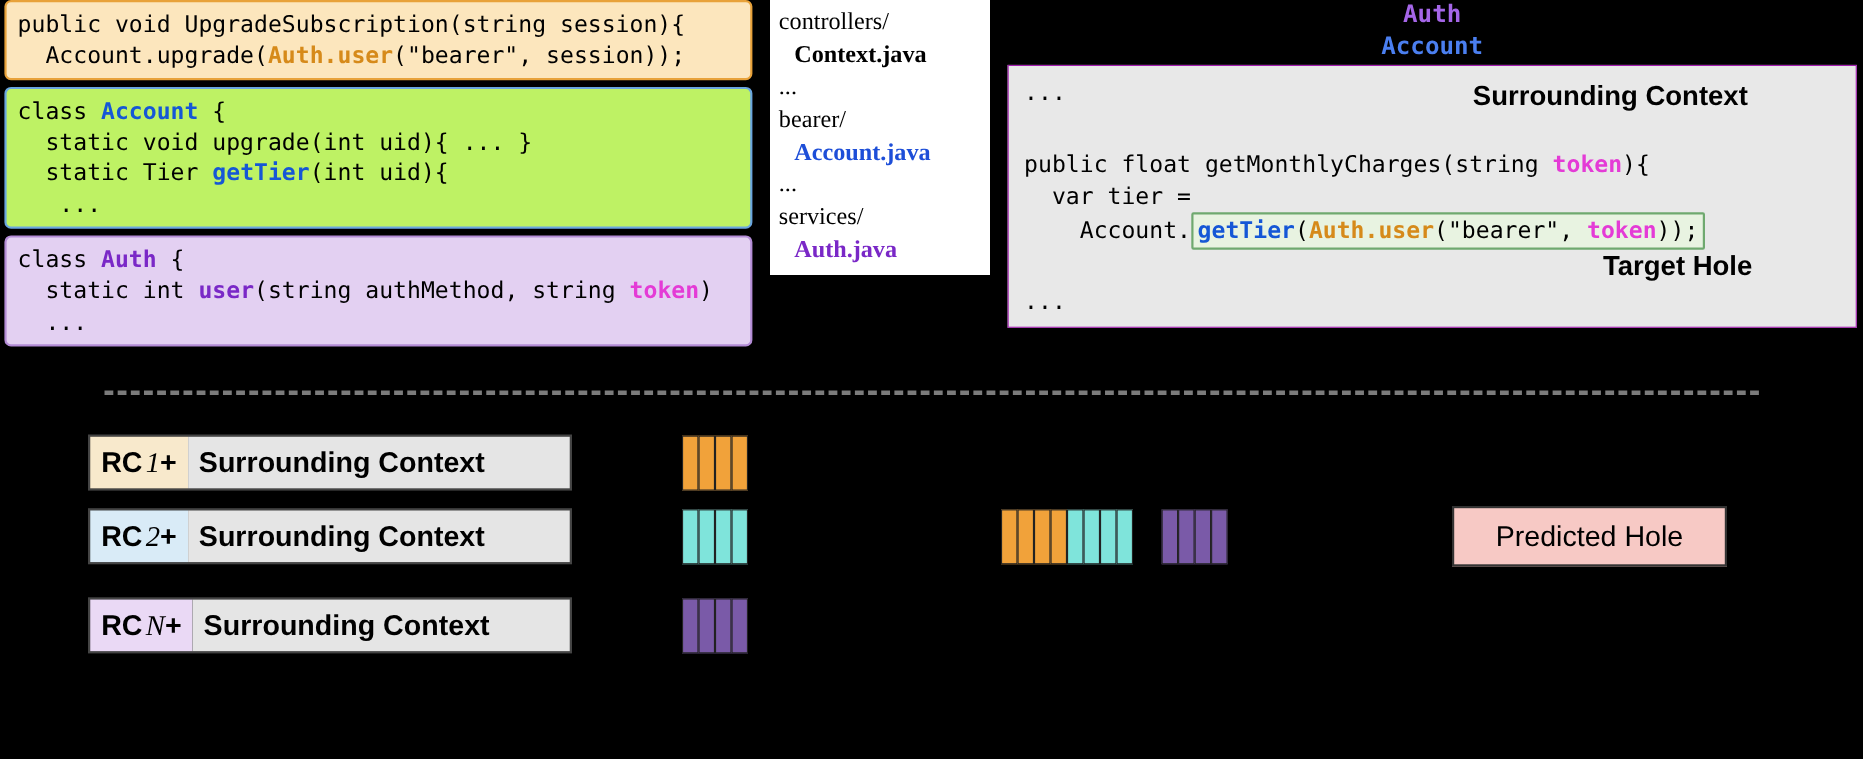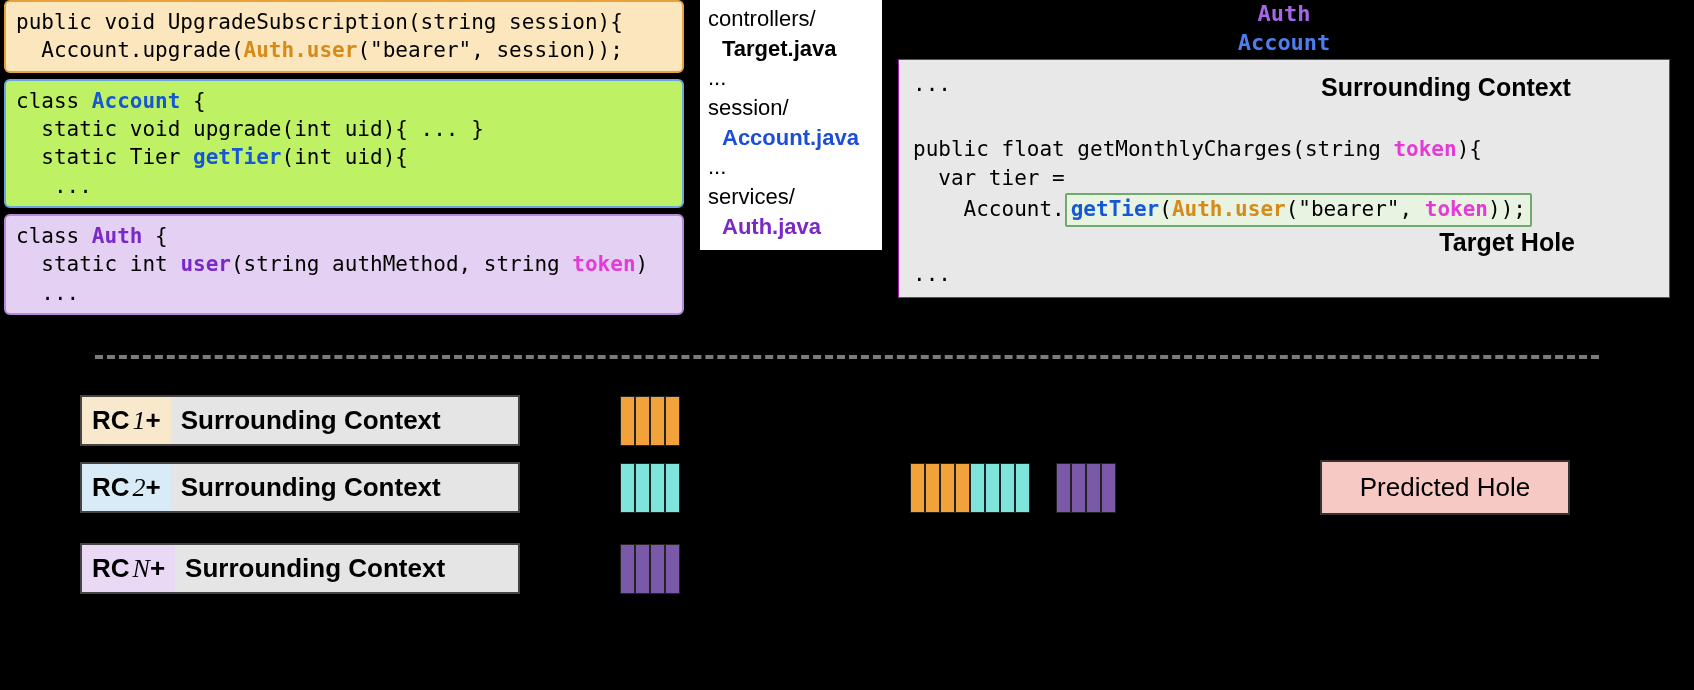--- a/index.html
+++ b/index.html
@@ -26,23 +26,23 @@
   .c-orange { background: #fce6bd; border-color: #e8a23a; }
   .c-blue   { background: #bef264; border-color: #6aa6df; }
   .c-purple { background: #e3d0f2; border-color: #b48cd6; }
   .t-orange { color: #d68a1a; font-weight: bold; }
   .t-blue   { color: #1557d6; font-weight: bold; }
   .t-purple { color: #7a28c7; font-weight: bold; }
   .t-pink   { color: #e43bd6; font-weight: bold; }
 
   .file-tree {
     background: #fff;
-    width: 182px;
+    width: 200px;
     padding: 4px 8px 8px 8px;
-    font-family: Liberation Sans, sans-serif;
+    font-family: Liberation Serif, serif;
     font-size: 22px;
     line-height: 1.35;
   }
   .file-tree .file { font-weight: bold; }
   .file-tree .indent { padding-left: 14px; }
   .f-orange { color: #d68a1a; }
   .f-blue   { color: #1d4ed8; }
   .f-purple { color: #7a28c7; }
 
   .context-stack { display:flex; flex-direction:column; gap:2px; width: 772px; }
@@ -130,23 +130,23 @@
 <span>  static Tier </span><span class="t-blue">getTier</span><span>(int uid){</span>
 <span>   ...</span></div>
 
     <div class="code-card c-purple"><span>class </span><span class="t-purple">Auth</span><span> {</span>
 <span>  static int </span><span class="t-purple">user</span><span>(string authMethod, string </span><span class="t-pink">token</span><span>)</span>
 <span>  ...</span></div>
   </div>
 
   <div class="file-tree">
     <div>controllers/</div>
-    <div class="file indent">Target.java</div>
+    <div class="file indent">Context.java</div>
     <div>...</div>
-    <div>session/</div>
+    <div>bearer/</div>
     <div class="file indent f-blue">Account.java</div>
     <div>...</div>
     <div>services/</div>
     <div class="file indent f-purple">Auth.java</div>
   </div>
 
   <div class="context-stack">
     <div class="import-block">
       <span class="imp-auth">Auth</span><br>
       <span class="imp-acct">Account</span>

